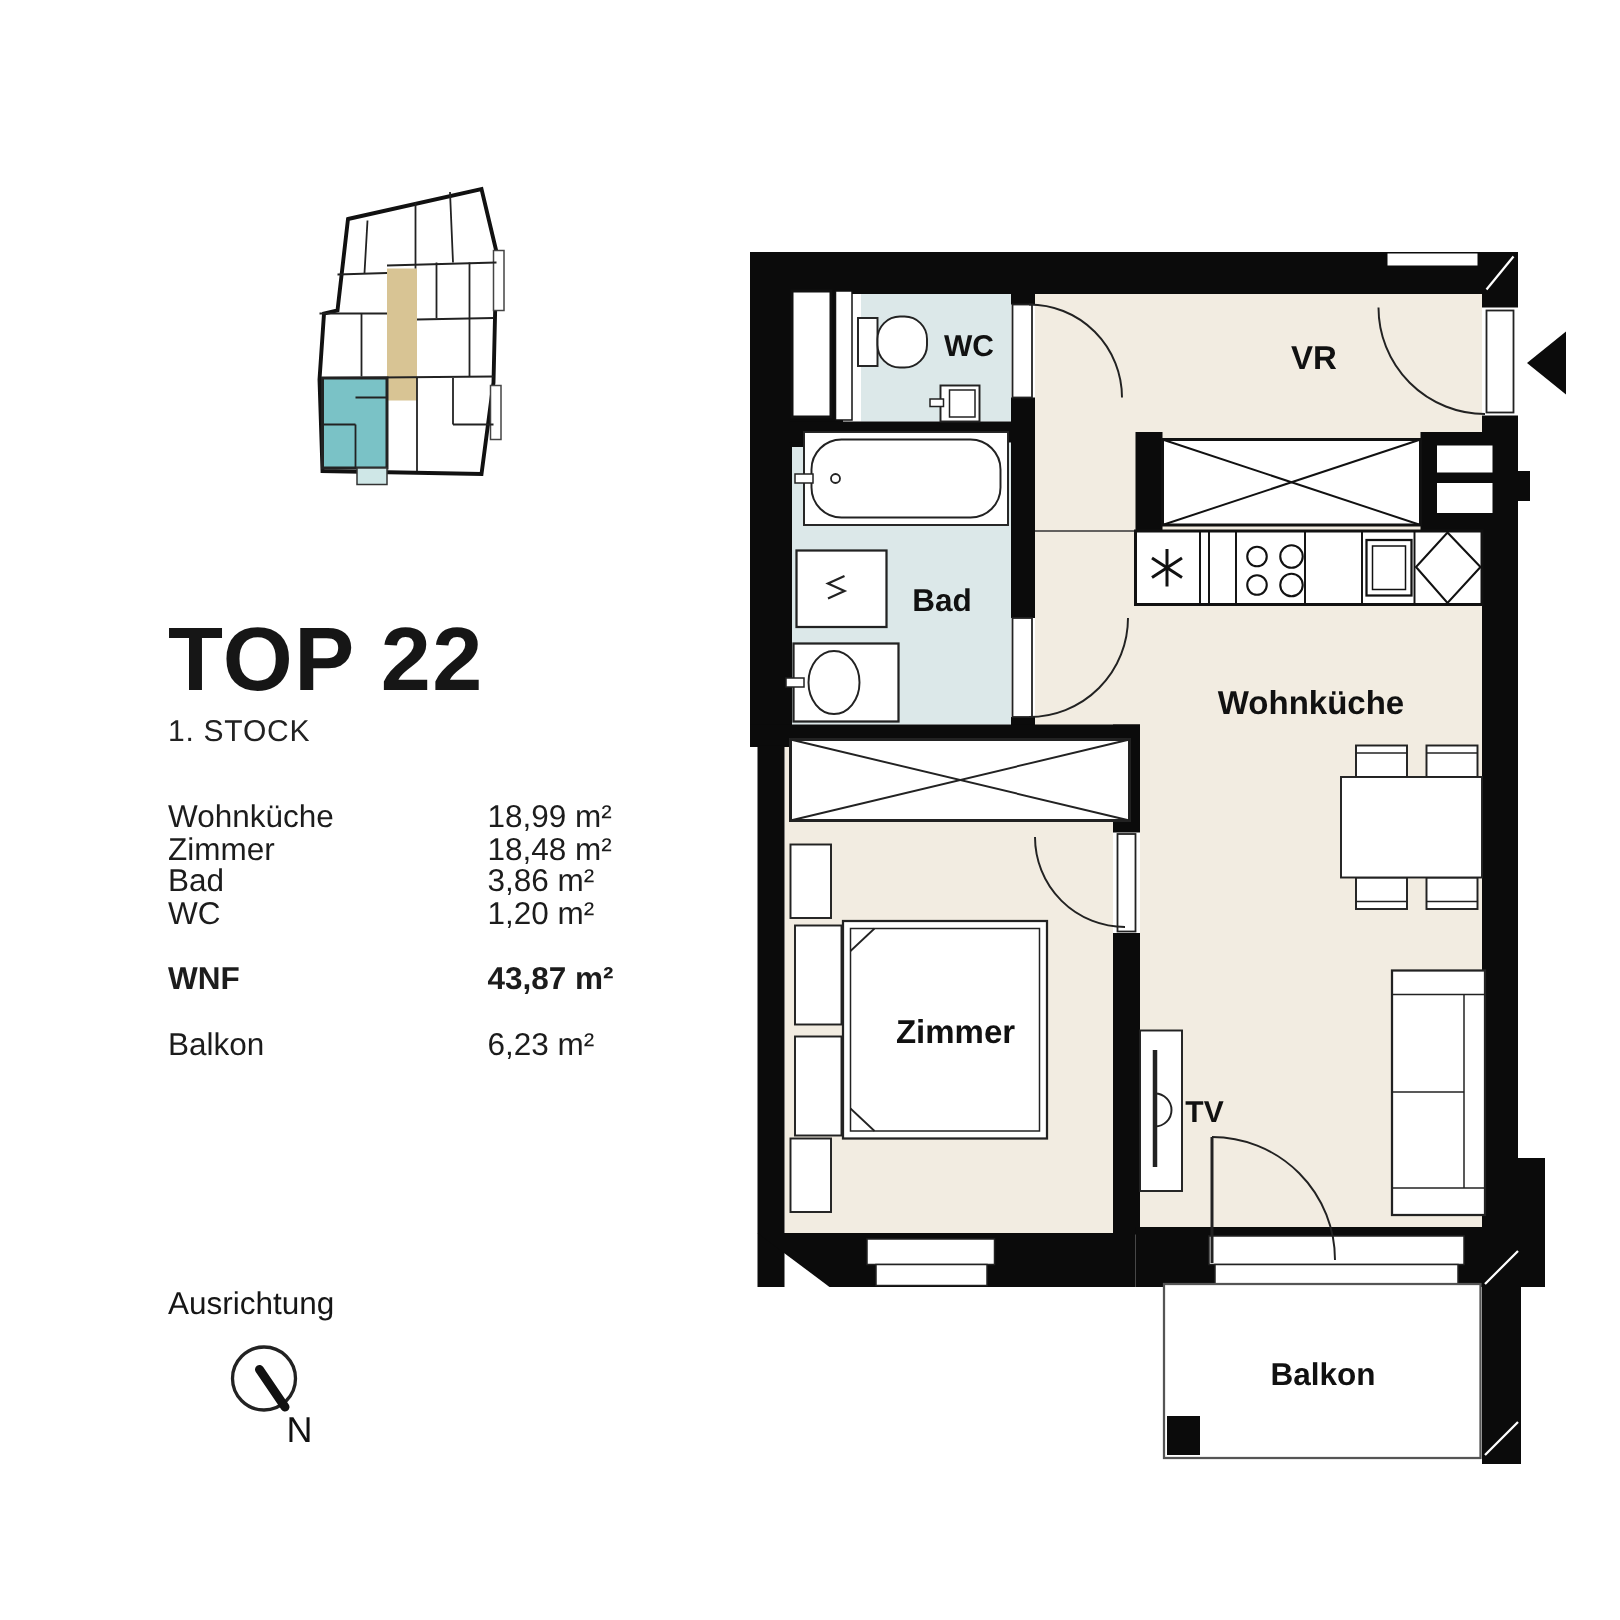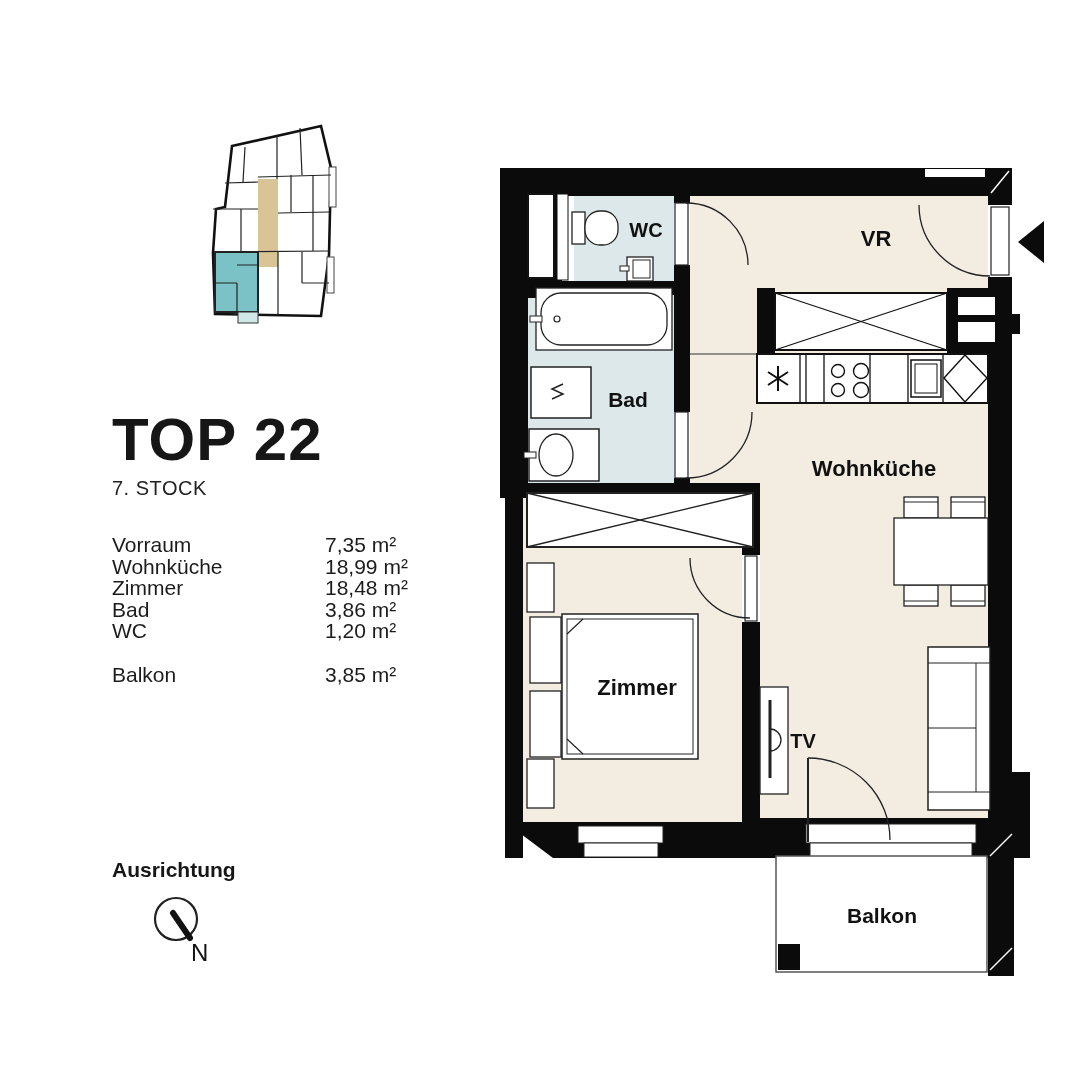--- a/index.html
+++ b/index.html
@@ -6,21 +6,21 @@
   .canvas{position:relative;width:1080px;height:1080px;background:#ffffff;overflow:hidden;
           font-family:"Liberation Sans",sans-serif;color:#1a1a1a;}
   .minimap{position:absolute;left:205px;top:105px;}
   .title-block{position:absolute;left:112px;top:408px;}
   .title{font-size:60px;font-weight:700;letter-spacing:1px;color:#161616;line-height:1.05;}
   .floor{font-size:20px;font-weight:400;color:#222;margin-top:6px;letter-spacing:0.5px;}
   .area-table{position:absolute;left:112px;top:534px;font-size:21px;line-height:21.5px;color:#1c1c1c;}
   .area-row{display:grid;grid-template-columns:213px auto;}
   .area-row.total{font-weight:700;margin-top:22px;}
   .area-row.extra{margin-top:22px;}
-  .orientation-label{position:absolute;left:112px;top:858px;font-size:21px;font-weight:700;color:#161616;}
+  .orientation-label{position:absolute;left:112px;top:858px;font-size:21px;font-weight:400;color:#161616;}
   .compass{position:absolute;left:142px;top:886px;}
   .floorplan{position:absolute;left:495px;top:160px;}
   svg text{font-family:"Liberation Sans",sans-serif;}
   .roomlbl{font-weight:700;fill:#111;}
 </style>
 </head>
 <body>
 
 <div class="canvas">
 
@@ -38,47 +38,47 @@
     </g>
     <g>
       <rect x="10" y="147" width="43" height="60" fill="#7ac2c6" stroke="#222" stroke-width="2"></rect>
       <path d="M10,178 L32,178 M32,178 L32,207 M32,160 L53,160" stroke="#222" stroke-width="1.2" fill="none"></path>
       <rect x="33" y="207" width="20" height="11" fill="#cfe7e7" stroke="#333" stroke-width="1"></rect>
     </g>
   </svg>
 
   <div class="title-block">
     <div class="title">TOP 22</div>
-    <div class="floor">7. STOCK</div>
+    <div class="floor">1. STOCK</div>
   </div>
 
   <div class="area-table">
-    <div class="area-row">
-      <span>Vorraum</span>
-      <span>7,35 m²</span>
-    </div>
     <div class="area-row">
       <span>Wohnküche</span>
       <span>18,99 m²</span>
     </div>
     <div class="area-row">
       <span>Zimmer</span>
       <span>18,48 m²</span>
     </div>
     <div class="area-row">
       <span>Bad</span>
       <span>3,86 m²</span>
     </div>
     <div class="area-row">
       <span>WC</span>
       <span>1,20 m²</span>
     </div>
+    <div class="area-row total">
+      <span>WNF</span>
+      <span>43,87 m²</span>
+    </div>
     <div class="area-row extra">
       <span>Balkon</span>
-      <span>3,85 m²</span>
+      <span>6,23 m²</span>
     </div>
   </div>
 
   <div class="orientation-label">Ausrichtung</div>
   <svg class="compass" width="90" height="90" viewBox="0 0 90 90">
     <circle cx="34" cy="33" r="21" fill="none" stroke="#222" stroke-width="2.2"></circle>
     <line x1="31" y1="27" x2="48" y2="52" stroke="#111" stroke-width="6" stroke-linecap="round"></line>
     <text x="49" y="75" font-size="24" fill="#111">N</text>
   </svg>
 

